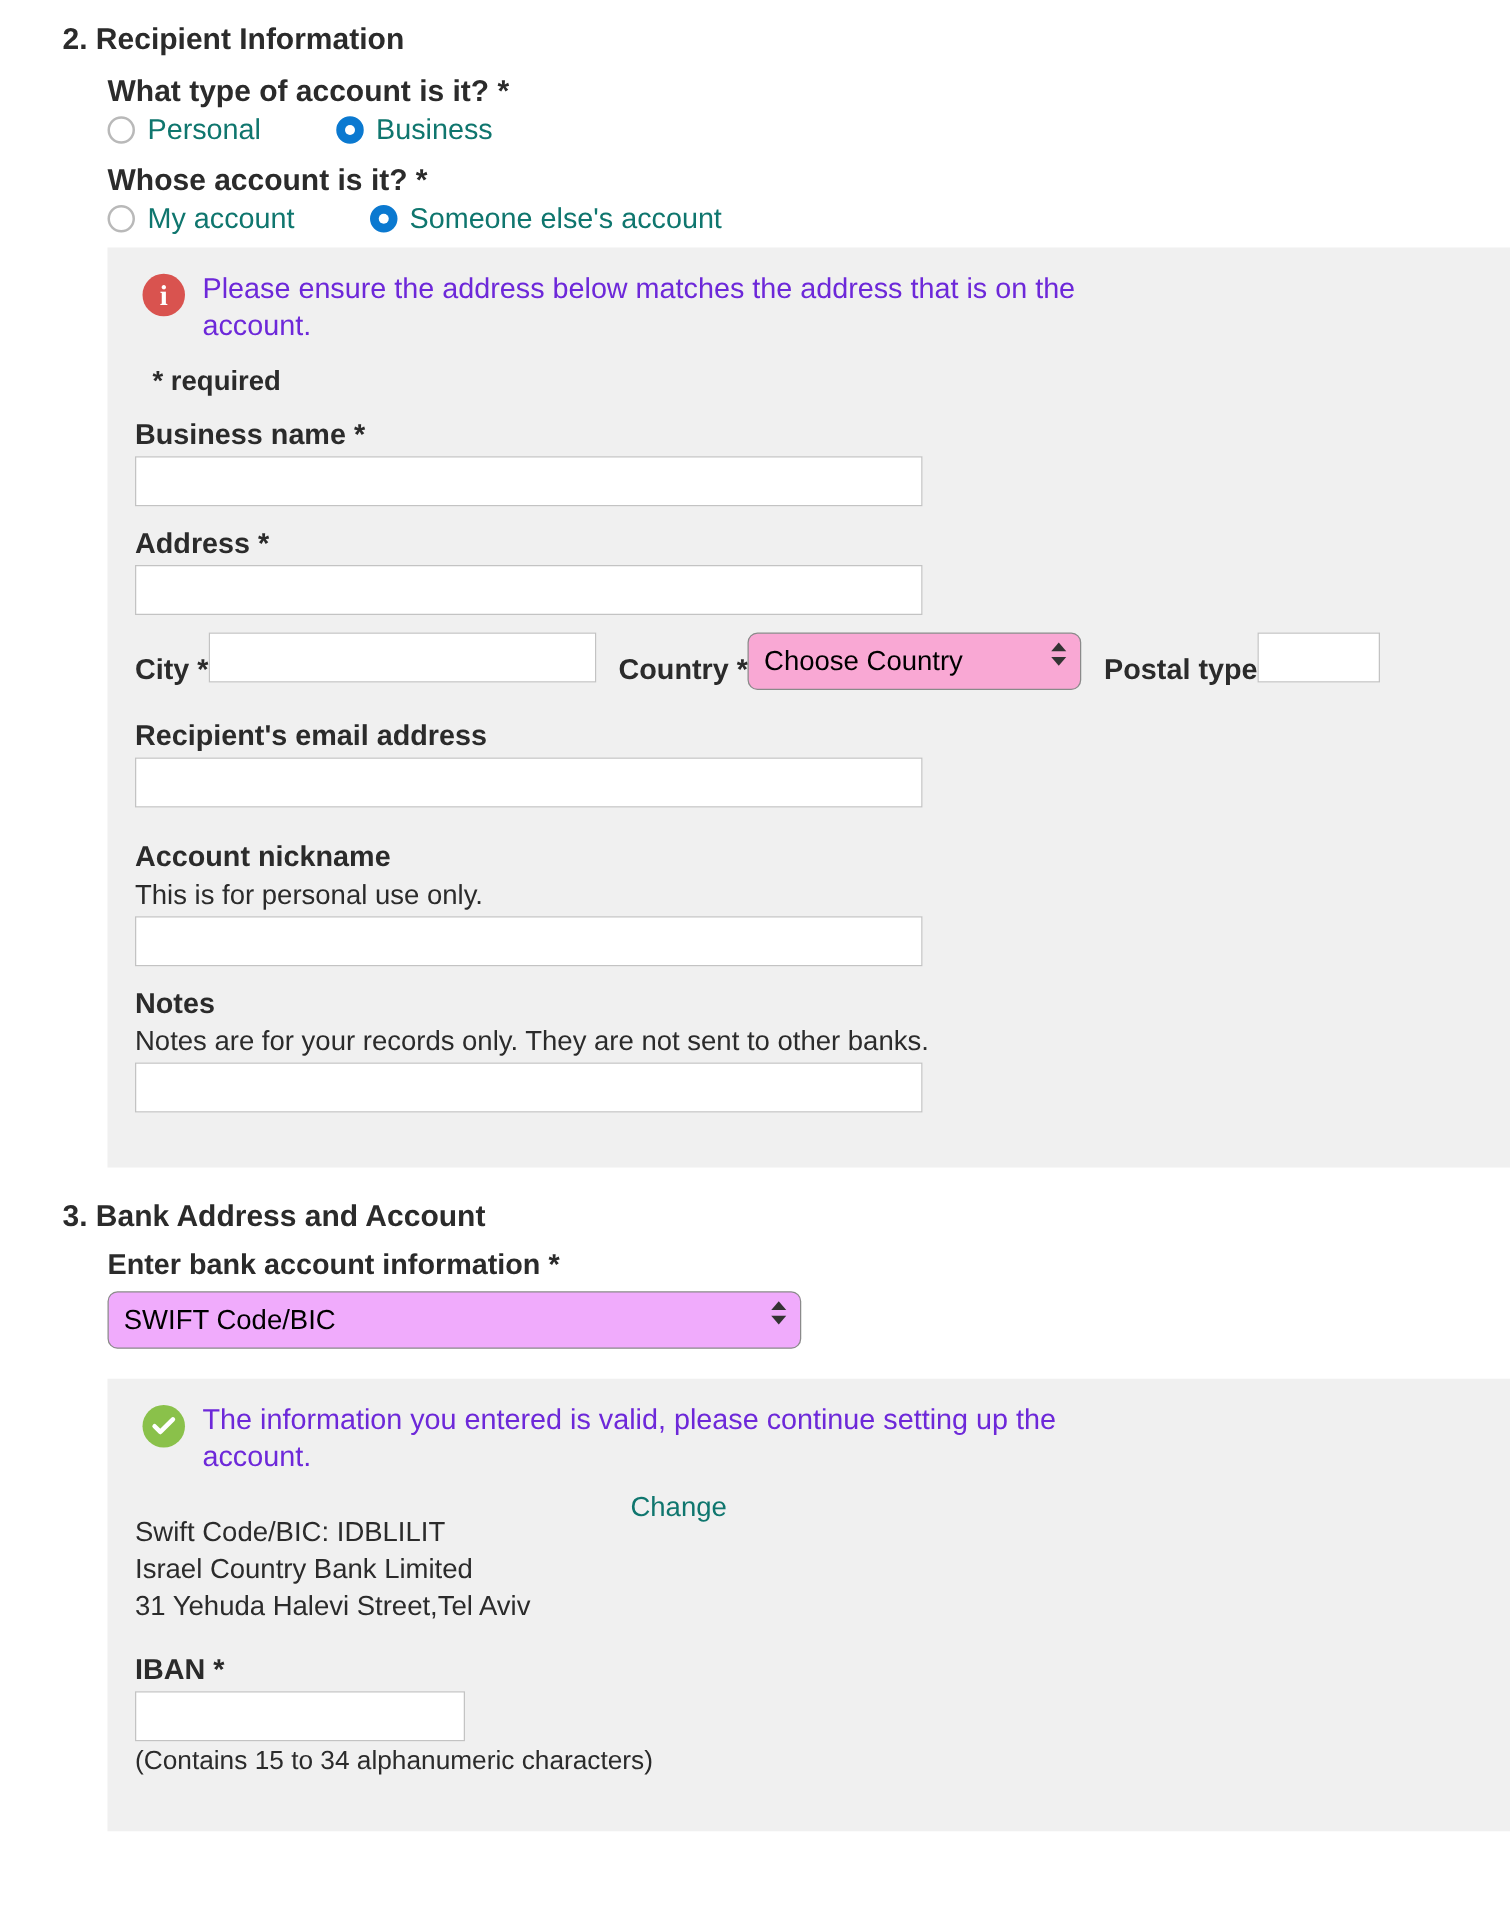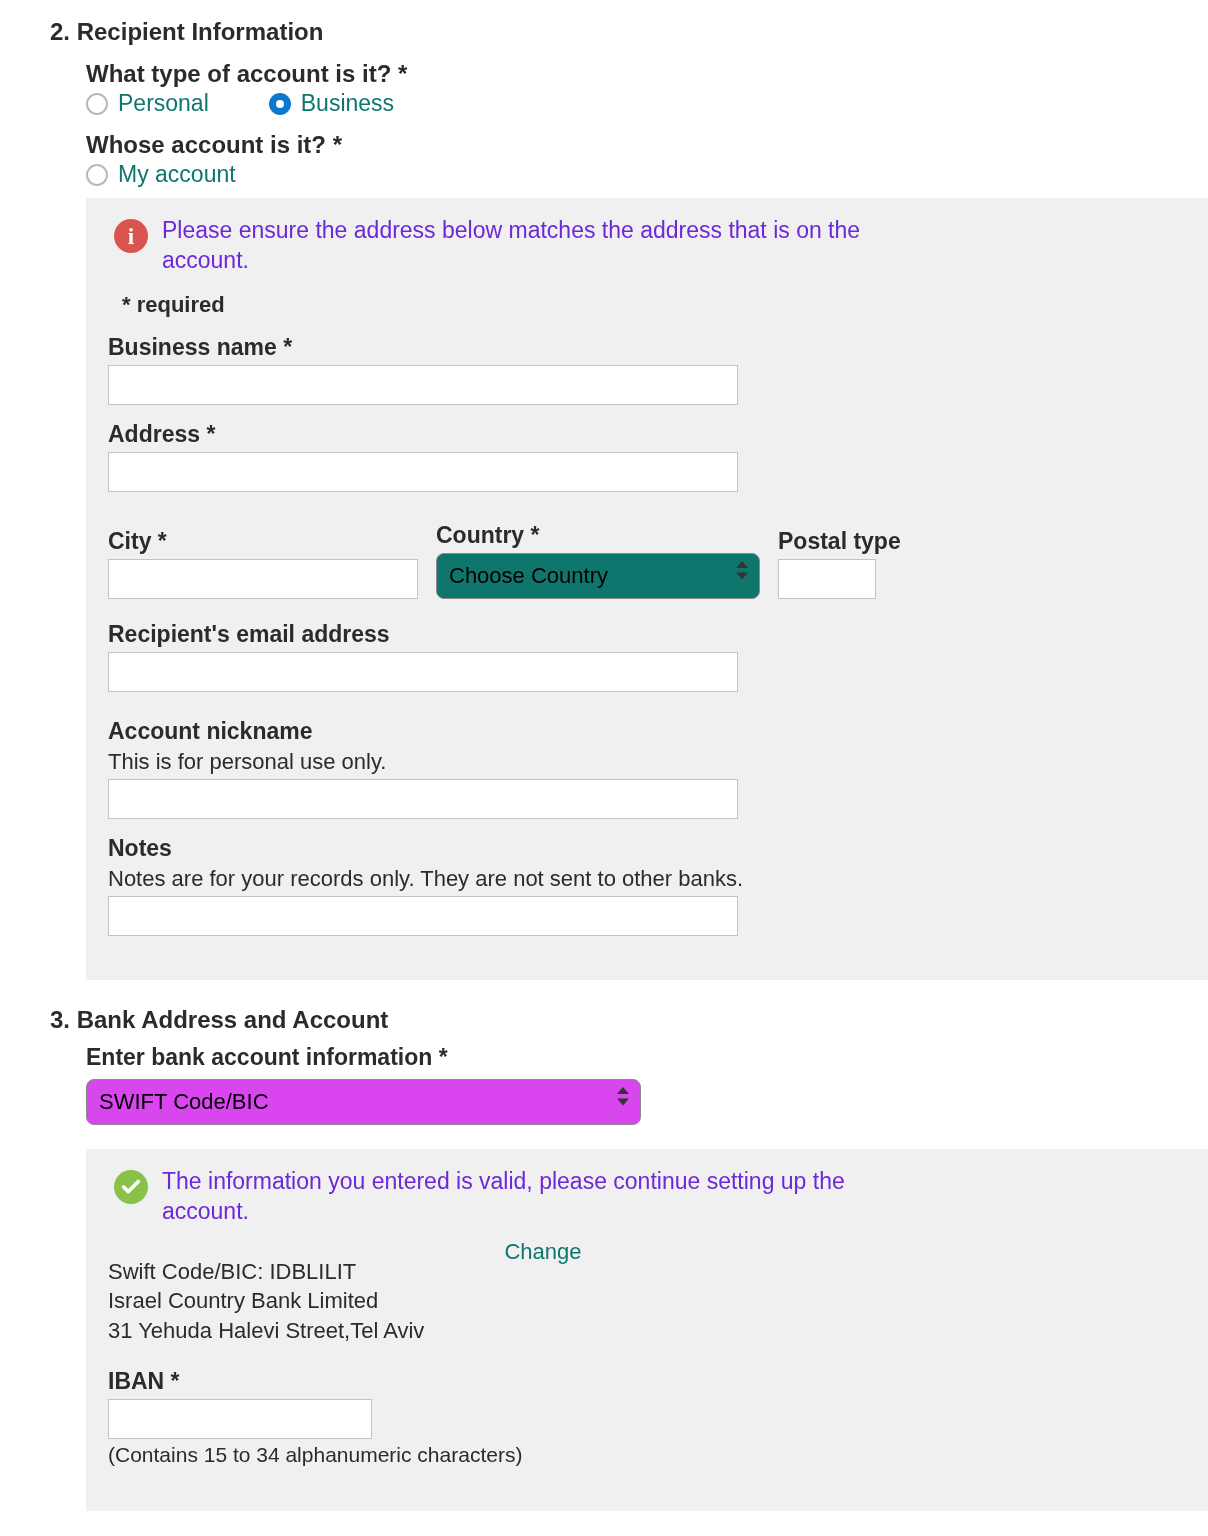--- a/index.html
+++ b/index.html
@@ -22,24 +22,24 @@
   .req-row{font-weight:700;font-size:22px;margin:16px 0 10px 14px}
   .lbl{font-weight:700;font-size:23px;margin:16px 0 4px}
   .hint{font-size:22px;color:#2b2b2b;margin:0 0 4px}
   .hint-paren{font-size:21px;color:#2b2b2b;margin:4px 0 4px}
   input.text{height:40px;border:1px solid #c3c3c3;background:#fff;font-size:20px;padding:0 8px;box-sizing:border-box}
   .w-wide{width:630px}
   .w-city{width:310px}
   .w-postal{width:98px}
   .w-iban{width:264px}
   .row3{display:flex;gap:18px;align-items:flex-end;margin:10px 0 14px}
-  .col{display:flex;flex-direction:column}
+  .col{display:flex;flex-direction:row}
   .select-wrap{position:relative;display:inline-block}
-  select.country{height:46px;width:324px;border:1px solid #8a8a8a;border-radius:8px;background:#0f766e;font-size:22px;padding:0 36px 0 12px;box-sizing:border-box;-webkit-appearance:none;appearance:none}
-  select.bankinfo{height:46px;width:555px;border:1px solid #8a8a8a;border-radius:8px;background:#d946ef;font-size:22px;padding:0 36px 0 12px;box-sizing:border-box;-webkit-appearance:none;appearance:none}
+  select.country{height:46px;width:267px;border:1px solid #8a8a8a;border-radius:8px;background:#f9a8d4;font-size:22px;padding:0 36px 0 12px;box-sizing:border-box;-webkit-appearance:none;appearance:none}
+  select.bankinfo{height:46px;width:555px;border:1px solid #8a8a8a;border-radius:8px;background:#f0abfc;font-size:22px;padding:0 36px 0 12px;box-sizing:border-box;-webkit-appearance:none;appearance:none}
   .select-wrap::after{content:"";position:absolute;right:12px;top:50%;transform:translateY(-50%);width:0;height:0;border-left:6px solid transparent;border-right:6px solid transparent;border-top:7px solid #333}
   .select-wrap::before{content:"";position:absolute;right:12px;top:50%;transform:translateY(-15px);width:0;height:0;border-left:6px solid transparent;border-right:6px solid transparent;border-bottom:7px solid #333}
   .bank-detail{font-size:22px;color:#2b2b2b;line-height:1.35;margin-top:18px}
   .bank-row{display:flex;gap:80px}
   .change-link{color:#0f766e;font-size:22px;cursor:pointer}
   .lbl-plain{font-weight:700;font-size:23px;margin:10px 0 6px}
 </style>
 </head>
 <body>
 
@@ -58,20 +58,24 @@
         <span class="radio checked"></span>
         <span>Business</span>
       </div>
     </div>
 
     <div class="q-label">Whose account is it? *</div>
     <div class="radio-row">
       <div class="radio-item">
         <span class="radio"></span>
         <span>My account</span>
+      </div>
+      <div class="radio-item">
+        <span class="radio checked"></span>
+        <span>Someone else's account</span>
       </div>
     </div>
 
     <div class="panel">
 
       <div class="note-row">
         <div class="info-icon">i</div>
         <div class="note-text">Please ensure the address below matches the address that is on the account.</div>
       </div>
 

